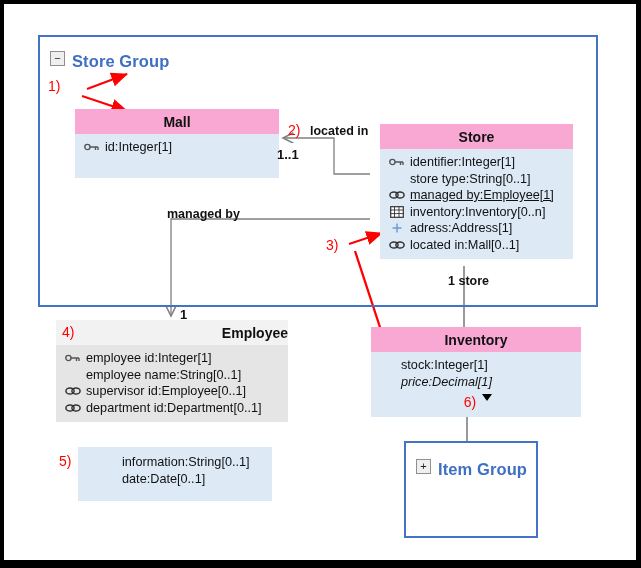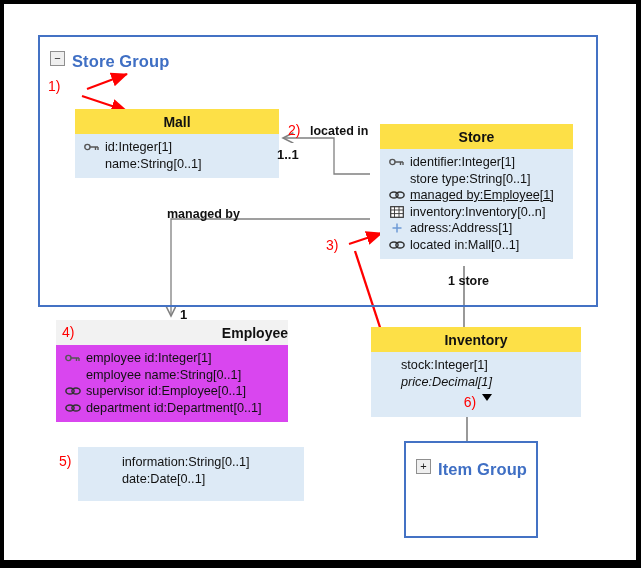--- a/index.html
+++ b/index.html
@@ -61,33 +61,33 @@
   }
   .attr .ic{
     width:18px;min-width:18px;height:16px;
     display:flex;align-items:center;justify-content:center;
     margin-right:4px;
   }
   .attr .txt{padding-top:0px;}
   .attr .txt.ital{font-style:italic;}
   .attr .txt.ul{text-decoration:underline;}
 
-  .blue .hdr{background:#fde047;}
+  .blue .hdr{background:#f9a8d4;}
   .blue .body{background:#ddeaf6;}
   .gray .hdr{background:#f2f2f2;text-align:right;}
-  .gray .body{background:#d946ef;}
+  .gray .body{background:#e5e5e5;}
 
   #mall{left:71px;top:105px;width:204px;}
   #store{left:376px;top:120px;width:193px;}
   #employee{left:52px;top:316px;width:232px;}
   #inventory{left:367px;top:323px;width:210px;}
 
   
   #note5{
-    left:74px;top:443px;width:226px;height:54px;
+    left:74px;top:443px;width:194px;height:54px;
     background:#ddeaf6;
   }
   #note5 .l{
     font-size:12.7px;color:#111;line-height:17px;
     padding-left:10px;
   }
   #note5 .l:first-child{padding-top:7px;}
 
   
   #item-group{
@@ -186,21 +186,20 @@
           <span class="ic">
             <svg width="16" height="10" viewBox="0 0 16 10">
                 <circle cx="3.4" cy="5" r="2.6" fill="none" stroke="#555" stroke-width="1.4"></circle>
                 <path d="M6,5 L14,5 M11.5,5 L11.5,8 M14,5 L14,8" stroke="#555" stroke-width="1.4" fill="none"></path>
               </svg>
           </span>
           <span class="txt">id:Integer[1]</span>
         </div>
         <div class="attr">
           <span class="ic"></span>
-          <span class="txt">name:String[0..1]</span>
         </div>
       </div>
     </div>
 
     <div class="abs uml blue" id="store">
       <div class="hdr">Store</div>
       <div class="body">
         <div class="attr">
           <span class="ic">
             <svg width="16" height="10" viewBox="0 0 16 10">

